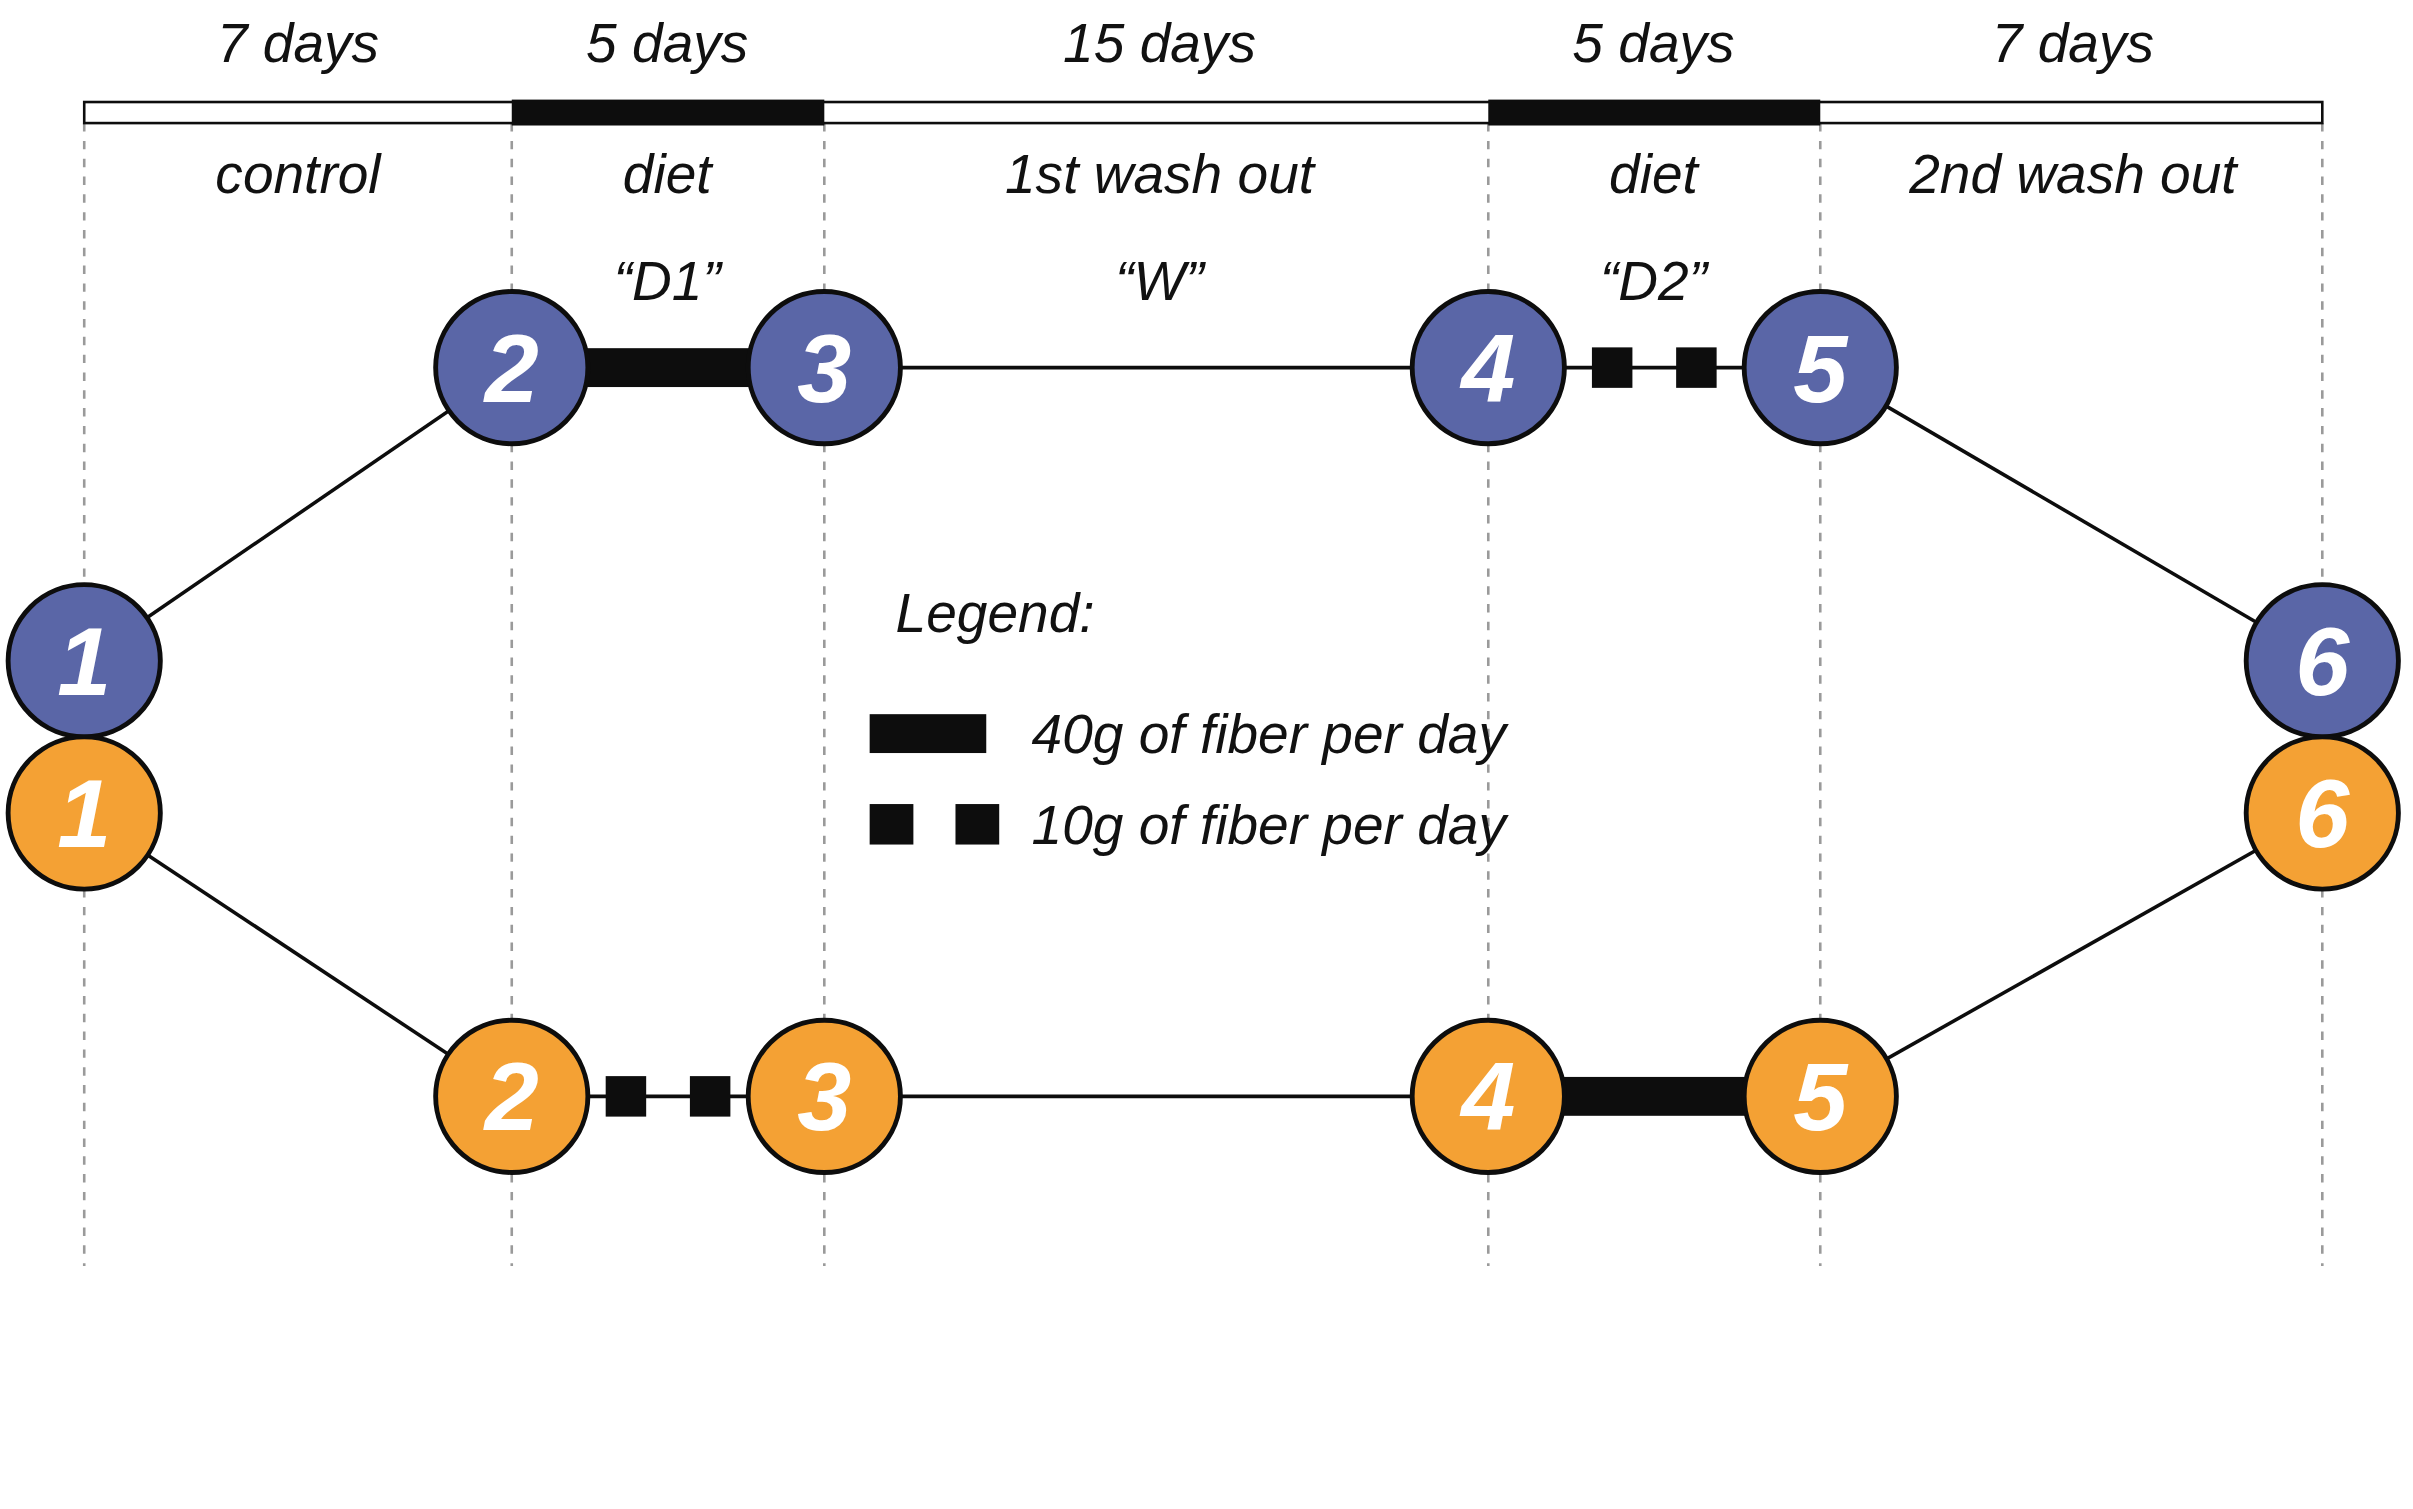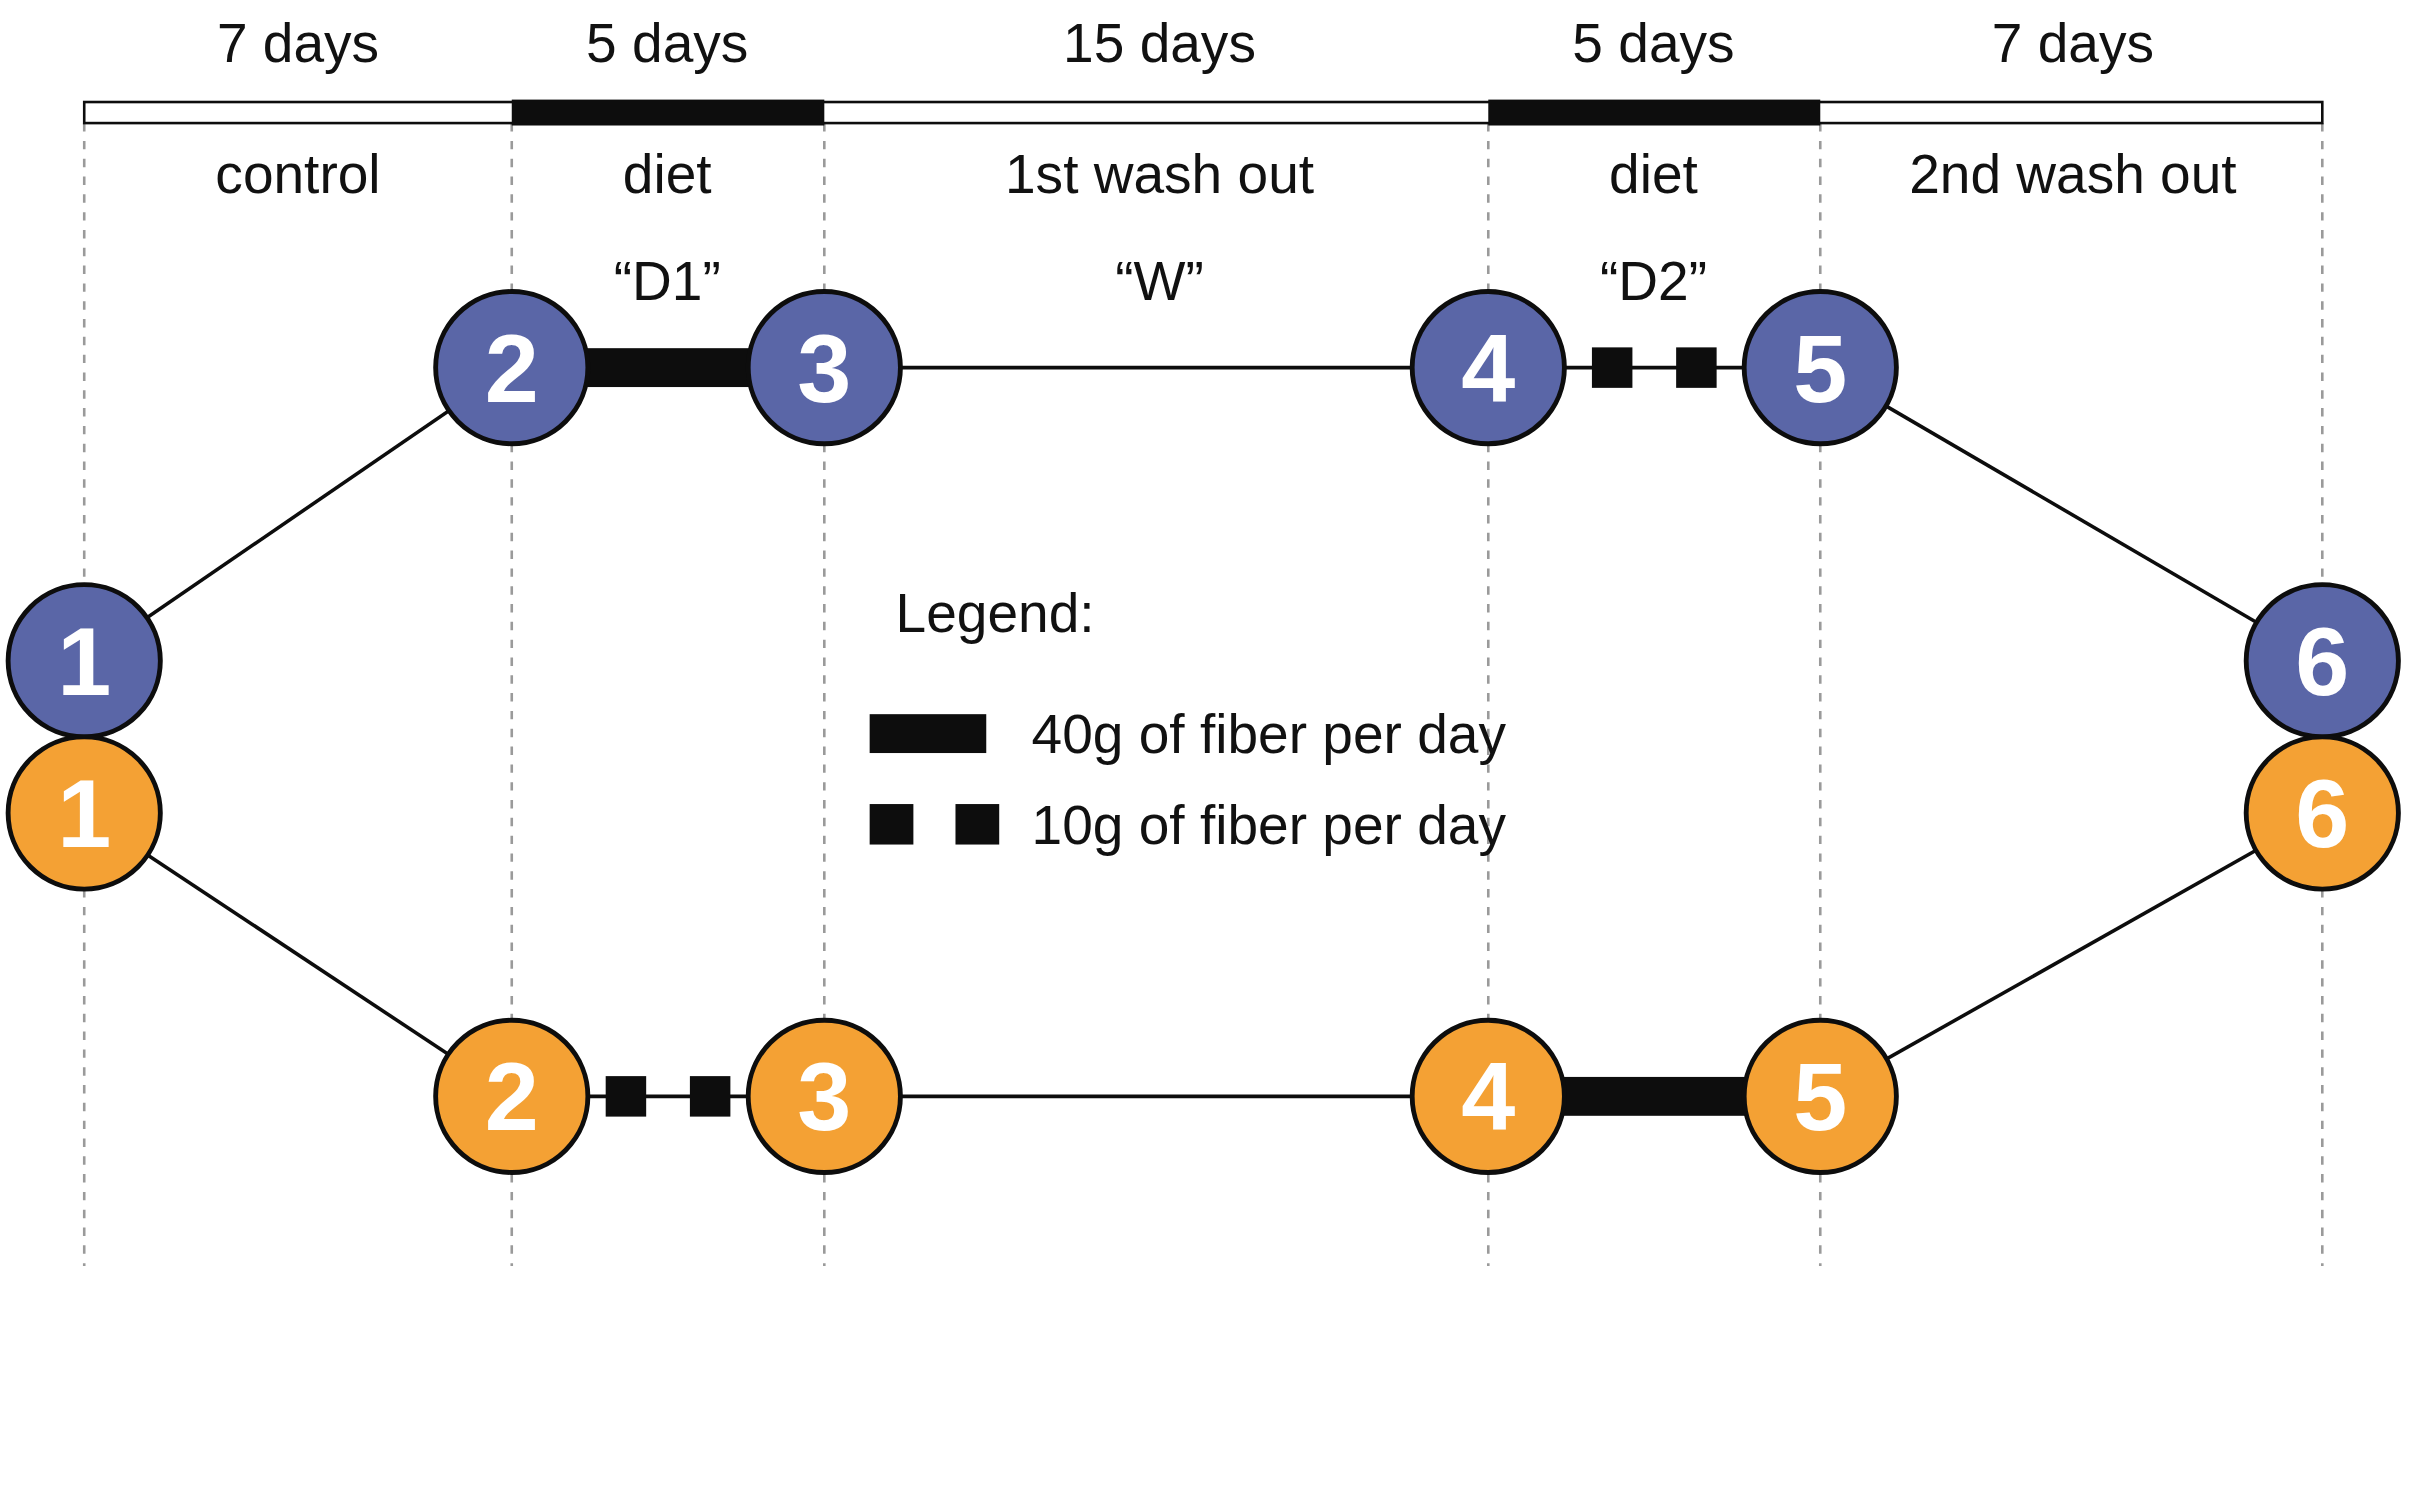--- a/index.html
+++ b/index.html
@@ -1,16 +1,16 @@
 <!DOCTYPE html>
 <html style="font-size:7.7px"><head>
 <meta charset="utf-8">
 <style>
   html,body{margin:0;padding:0;background:#ffffff;}
-  .frame{width:100%;max-width:100%;}
+  .frame{width:100%;max-width:100%;font-style:italic;}
   svg{display:block;width:100%;height:auto;background:#ffffff;}
   .lbl{font-family:"Liberation Sans","DejaVu Sans",sans-serif;font-size:34px;fill:#111111;}
   .ctr{text-anchor:middle;}
   .num{font-family:"Liberation Sans","DejaVu Sans",sans-serif;font-size:60px;font-weight:700;fill:#ffffff;text-anchor:middle;}
   .guide{stroke:#9a9a9a;stroke-width:1.6;stroke-dasharray:5.2 5.8;fill:none;}
   .thin{stroke:#0d0d0d;stroke-width:2.2;}
   .bar{fill:#ffffff;stroke:#0d0d0d;stroke-width:1.6;}
   .blk{fill:#0d0d0d;}
   .node{stroke:#0d0d0d;stroke-width:3;}
 </style>

